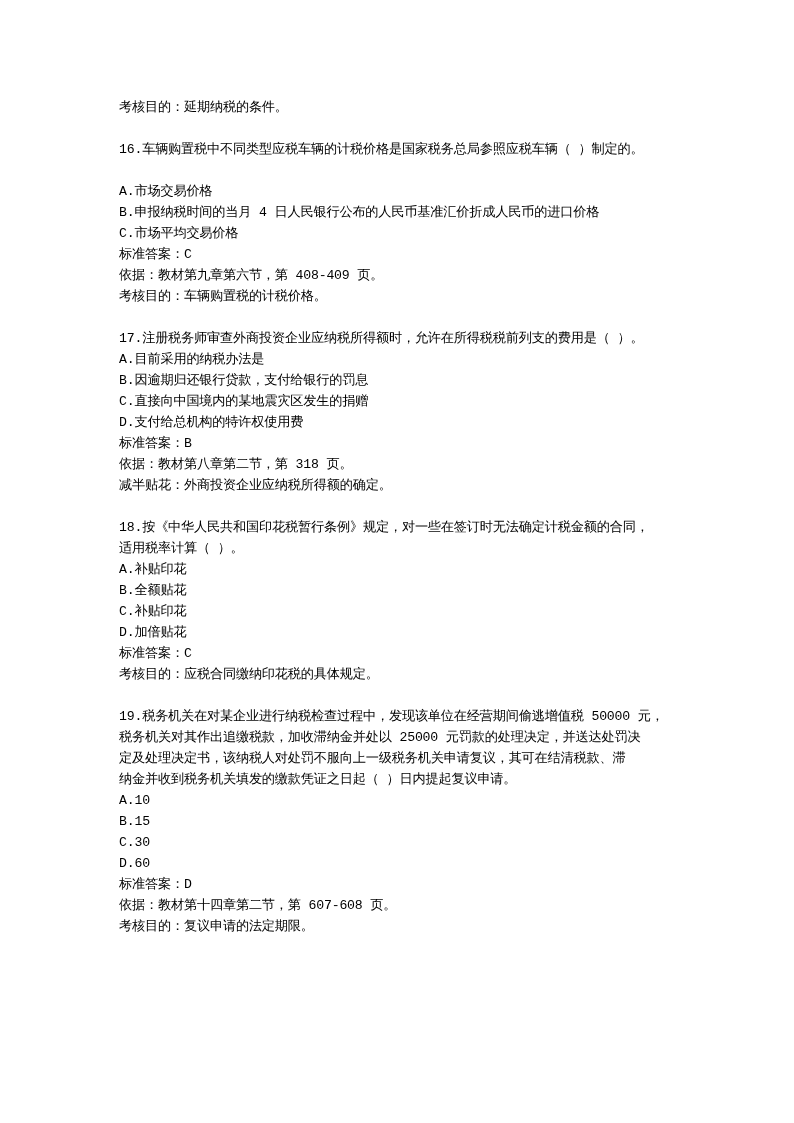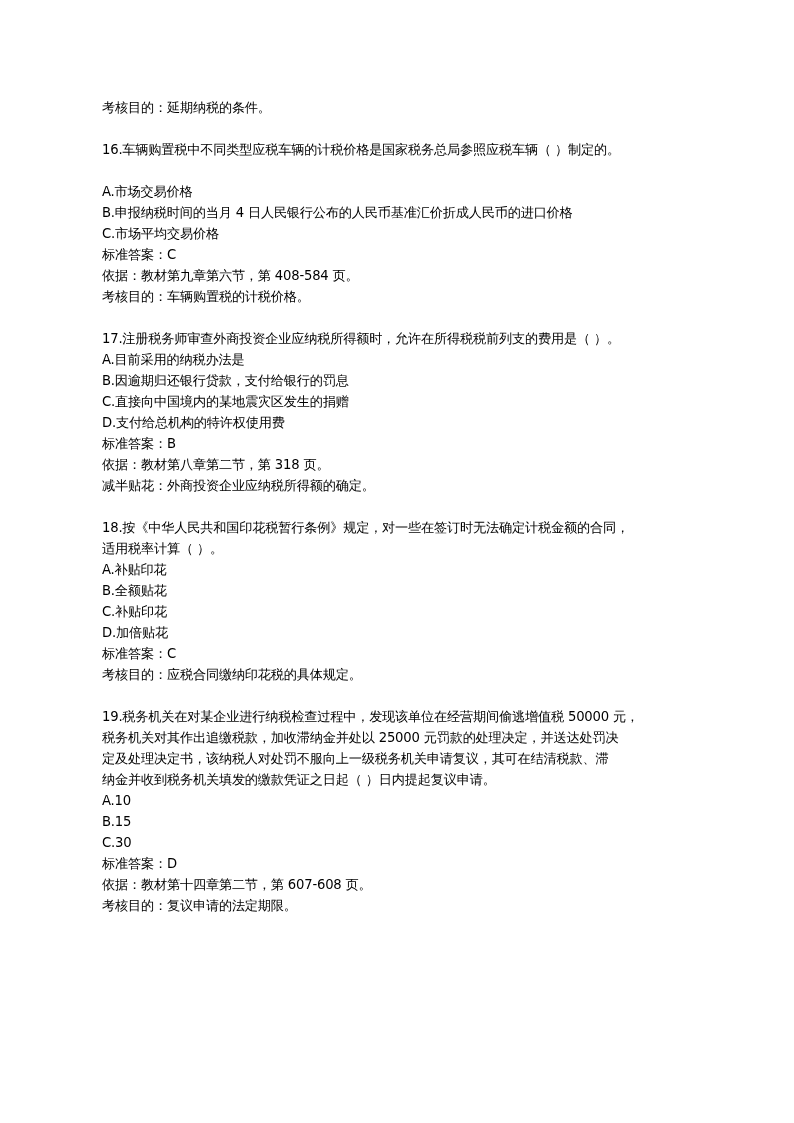--- a/index.html
+++ b/index.html
@@ -1,36 +1,36 @@
 <!DOCTYPE html>
 <html><head>
   <meta charset="utf-8">
   <style>
     html, body { margin: 0; padding: 0; background: #ffffff; }
     body { width: 794px; height: 1123px; position: relative; overflow: hidden;
            font-family: "DejaVu Sans", "Liberation Sans", sans-serif; color: #000; }
-    .page { position: absolute; left: 102px; top: 97px; width: 580px; }
+    .page { position: absolute; left: 119px; top: 97px; width: 580px; font-family: Liberation Mono, monospace; }
     .line { font-size: 13.2px; line-height: 21px; height: 21px; white-space: nowrap; letter-spacing: -0.2px; }
     .blank { height: 21px; }
   </style>
 </head>
 <body>
 
 <div class="page">
   <div class="line">考核目的：延期纳税的条件。</div>
   <div class="blank"></div>
 
   <div>
     <div class="line">16.车辆购置税中不同类型应税车辆的计税价格是国家税务总局参照应税车辆（ ）制定的。</div>
     <div class="blank"></div>
     <div class="line">A.市场交易价格</div>
     <div class="line">B.申报纳税时间的当月 4 日人民银行公布的人民币基准汇价折成人民币的进口价格</div>
     <div class="line">C.市场平均交易价格</div>
     <div class="line">标准答案：C</div>
-    <div class="line">依据：教材第九章第六节，第 408-584 页。</div>
+    <div class="line">依据：教材第九章第六节，第 408-409 页。</div>
     <div class="line">考核目的：车辆购置税的计税价格。</div>
   </div>
   <div class="blank"></div>
 
   <div>
     <div class="line">17.注册税务师审查外商投资企业应纳税所得额时，允许在所得税税前列支的费用是（ ）。</div>
     <div class="line">A.目前采用的纳税办法是</div>
     <div class="line">B.因逾期归还银行贷款，支付给银行的罚息</div>
     <div class="line">C.直接向中国境内的某地震灾区发生的捐赠</div>
     <div class="line">D.支付给总机构的特许权使用费</div>
@@ -53,17 +53,18 @@
   <div class="blank"></div>
 
   <div>
     <div class="line">19.税务机关在对某企业进行纳税检查过程中，发现该单位在经营期间偷逃增值税 50000 元，</div>
     <div class="line">税务机关对其作出追缴税款，加收滞纳金并处以 25000 元罚款的处理决定，并送达处罚决</div>
     <div class="line">定及处理决定书，该纳税人对处罚不服向上一级税务机关申请复议，其可在结清税款、滞</div>
     <div class="line">纳金并收到税务机关填发的缴款凭证之日起（ ）日内提起复议申请。</div>
     <div class="line">A.10</div>
     <div class="line">B.15</div>
     <div class="line">C.30</div>
+    <div class="line">D.60</div>
     <div class="line">标准答案：D</div>
     <div class="line">依据：教材第十四章第二节，第 607-608 页。</div>
     <div class="line">考核目的：复议申请的法定期限。</div>
   </div>
 </div>
 
 </body></html>

